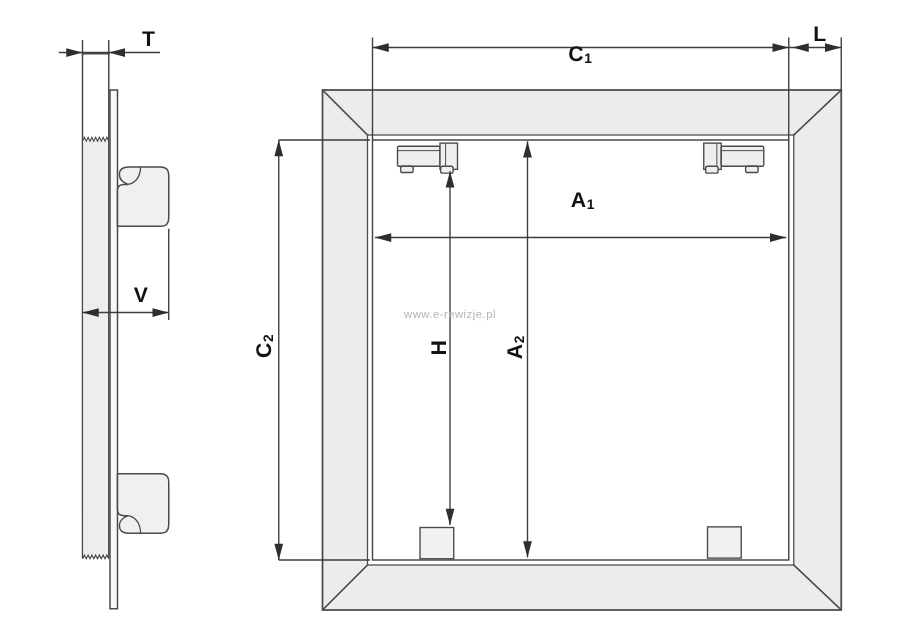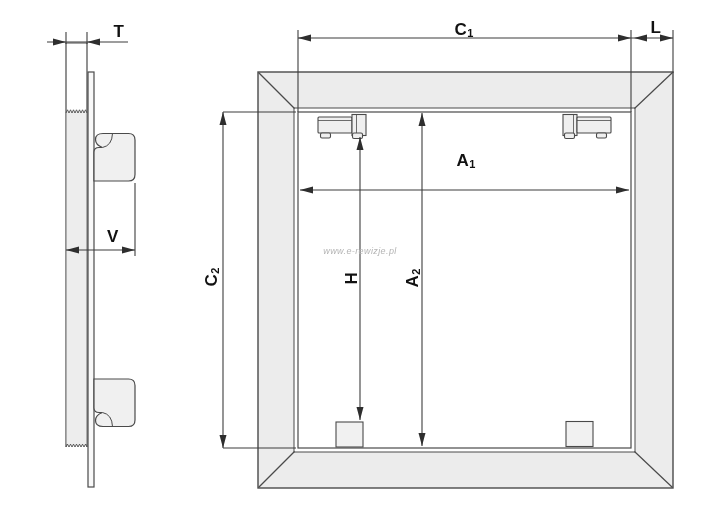--- a/index.html
+++ b/index.html
@@ -29,21 +29,20 @@
     top:2px;
     margin-left:0.5px;
   }
   .watermark{
     position:absolute;
     transform:translate(-50%,-50%);
     font-size:9px;
     color:#b4b4b4;
     letter-spacing:0.4px;
     white-space:nowrap;
-    font-style:italic;
   }
 </style>
 </head>
 <body>
 
 <div class="canvas">
 
   <svg width="720" height="511" viewBox="0 0 720 511" xmlns="http://www.w3.org/2000/svg">
 
     <g stroke="#4a4a4a" stroke-width="1.2" fill="none">
@@ -150,21 +149,21 @@
         <polygon points="422,113 418.5,126 425.5,126" fill="#2e2e2e" stroke="none"></polygon>
         <polygon points="422,446 418.5,433 425.5,433" fill="#2e2e2e" stroke="none"></polygon>
       </g>
     </g>
   </svg>
 
   <div class="dim-label" style="left:119px;top:31px"><span>T</span><span class="sub"></span></div>
 
   <div class="dim-label" style="left:113px;top:236px"><span>V</span><span class="sub"></span></div>
 
-  <div class="dim-label" style="left:464px;top:29px"><span>C</span><span class="sub">1</span></div>
+  <div class="dim-label" style="left:464px;top:43px"><span>C</span><span class="sub">1</span></div>
 
   <div class="dim-label" style="left:656px;top:27px"><span>L</span><span class="sub"></span></div>
 
   <div class="dim-label" style="left:466px;top:160px"><span>A</span><span class="sub">1</span></div>
 
   <div class="dim-label rot" style="left:211px;top:277px"><span>C</span><span class="sub">2</span></div>
 
   <div class="dim-label rot" style="left:351px;top:278px"><span>H</span><span class="sub"></span></div>
 
   <div class="dim-label rot" style="left:412px;top:278px"><span>A</span><span class="sub">2</span></div>

